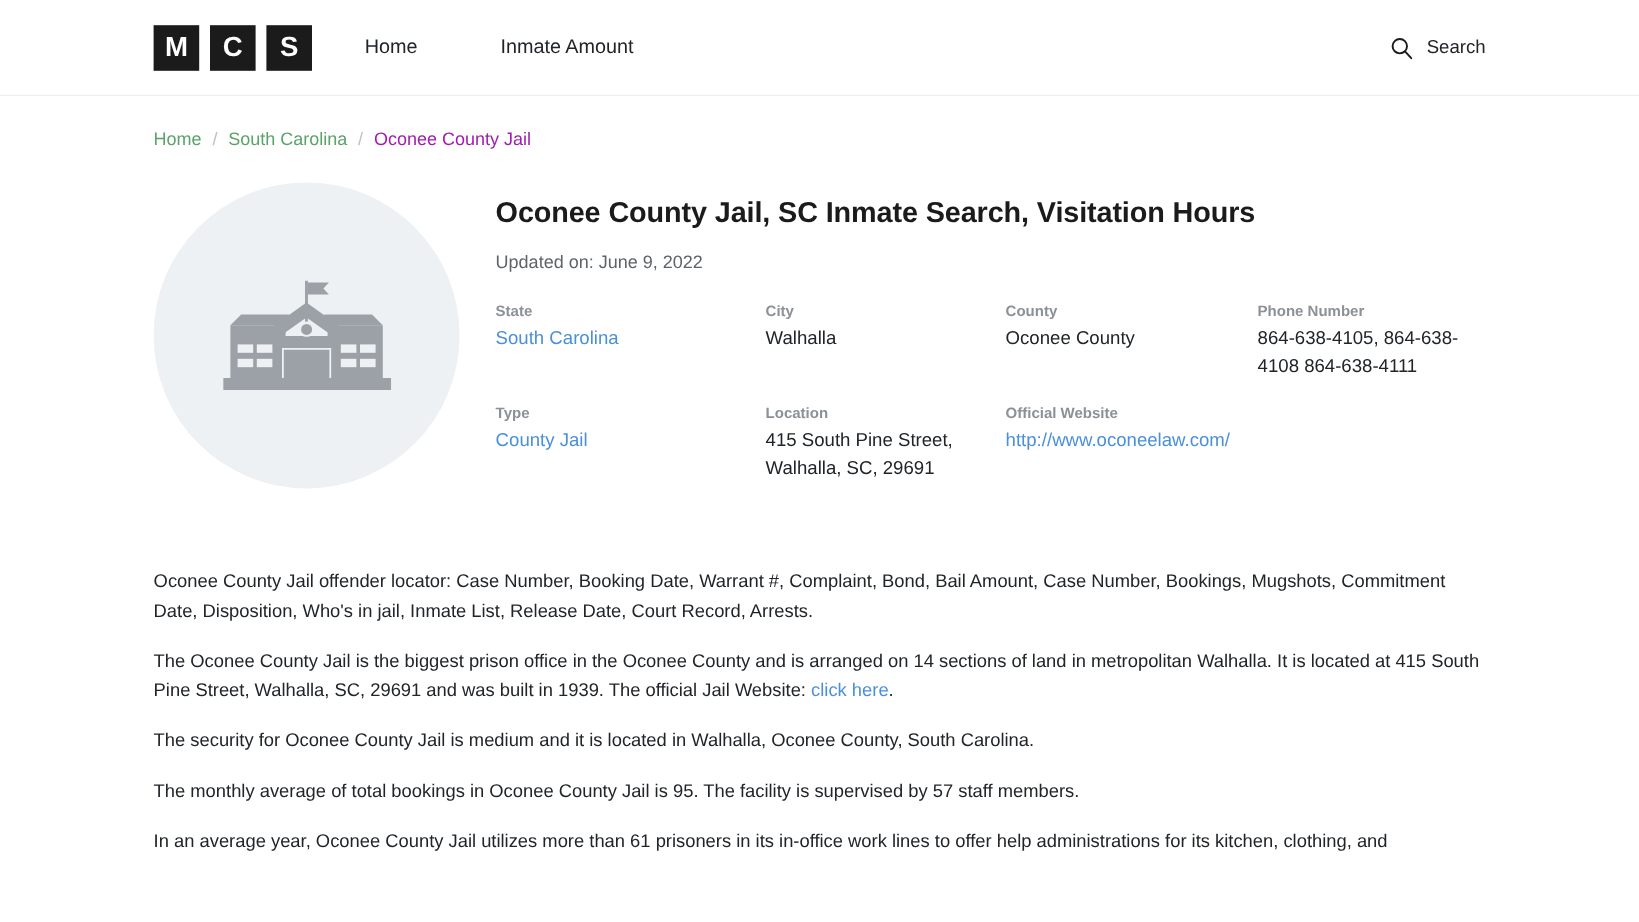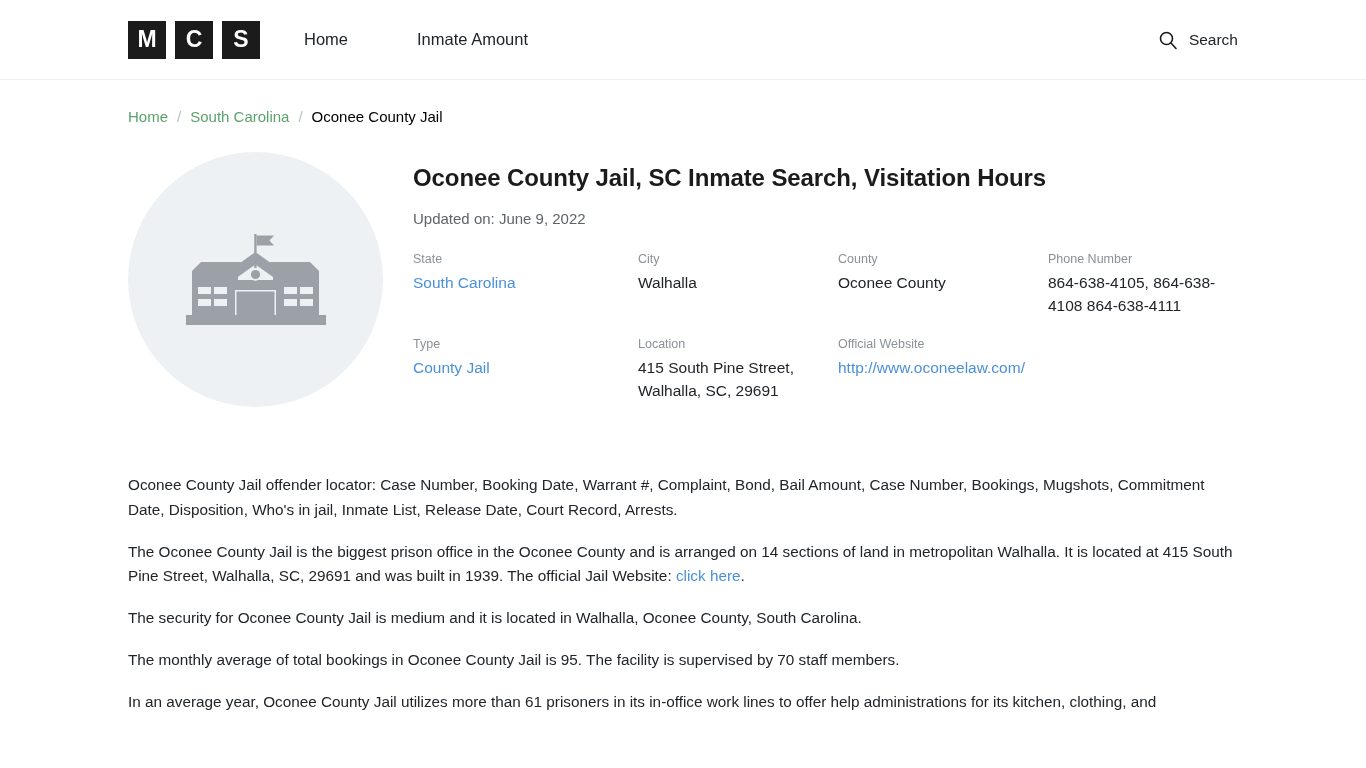--- a/index.html
+++ b/index.html
@@ -73,21 +73,21 @@
     color: #495057;
   }
   .crumb-link {
     color: #5aa36b;
     text-decoration: none;
   }
   .crumb-sep {
     color: #b9c0c6;
     margin: 0 9px;
   }
-  .crumb-current { color: #000000; }
+  .crumb-current { color: #a21caf; }
 
   
   .facility {
     display: flex;
     margin-top: 27px;
   }
   .facility-figure {
     width: 255px;
     height: 255px;
     flex: 0 0 255px;
@@ -121,20 +121,21 @@
     display: grid;
     grid-template-columns: 225px 200px 210px 190px;
     row-gap: 18px;
     margin-top: 23px;
   }
   .fact-label {
     font-size: 12.5px;
     color: #8b9197;
     margin-bottom: 2px;
     line-height: 1.5;
+    font-weight: bold;
   }
   .fact-value {
     font-size: 15.5px;
     color: #212529;
     line-height: 1.5;
     padding-right: 18px;
   }
   .fact-value.link { color: #4a90d9; }
   .fact-value a { color: #4a90d9; text-decoration: none; }
   .fact-value.wrap-any { word-break: break-all; }
@@ -285,17 +286,17 @@
         </div>
 
       </div>
     </div>
   </section>
 
   <article class="article">
     <p>Oconee County Jail offender locator: Case Number, Booking Date, Warrant #, Complaint, Bond, Bail Amount, Case Number, Bookings, Mugshots, Commitment Date, Disposition, Who's in jail, Inmate List, Release Date, Court Record, Arrests.</p>
     <p><span>The Oconee County Jail is the biggest prison office in the Oconee County and is arranged on 14 sections of land in metropolitan Walhalla. It is located at 415 South Pine Street, Walhalla, SC, 29691 and was built in 1939. The official Jail Website: </span><a href="#">click here</a><span>.</span></p>
     <p>The security for Oconee County Jail is medium and it is located in Walhalla, Oconee County, South Carolina.</p>
-    <p>The monthly average of total bookings in Oconee County Jail is 95. The facility is supervised by 70 staff members.</p>
+    <p>The monthly average of total bookings in Oconee County Jail is 95. The facility is supervised by 57 staff members.</p>
     <p>In an average year, Oconee County Jail utilizes more than 61 prisoners in its in-office work lines to offer help administrations for its kitchen, clothing, and</p>
   </article>
 
 </div>
 
 </body></html>

